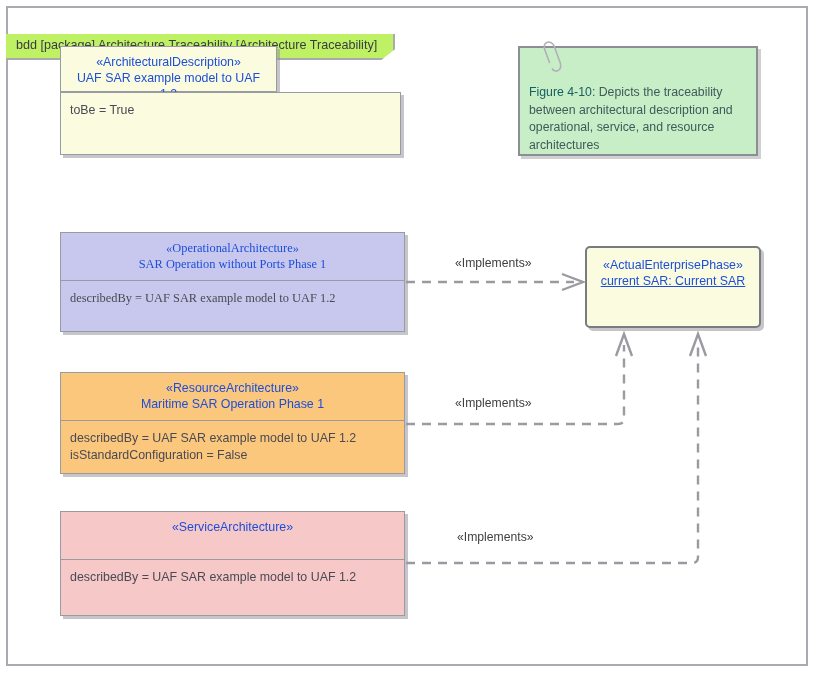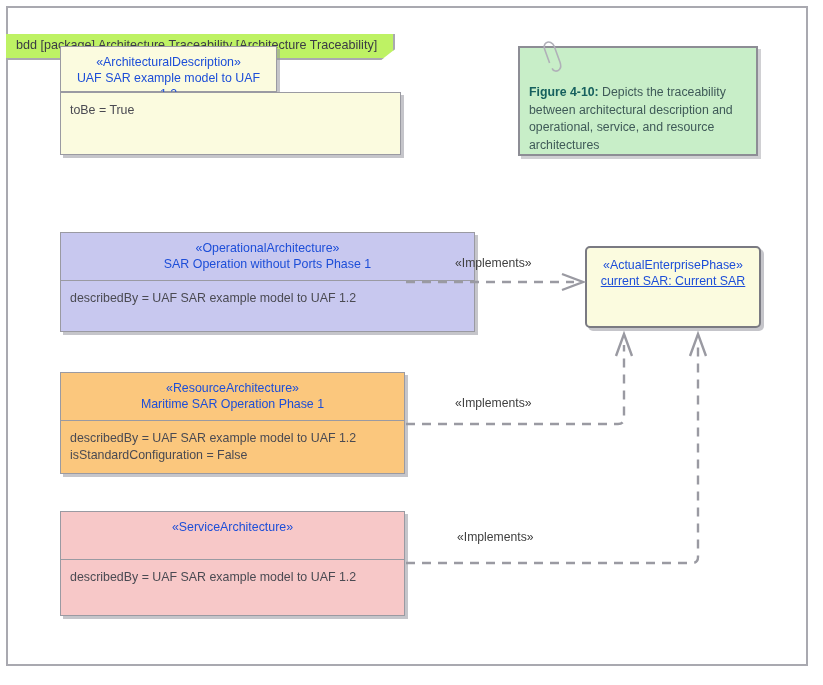--- a/index.html
+++ b/index.html
@@ -98,21 +98,21 @@
   #ad-tags {
     left: 60px; top: 92px; width: 341px; height: 63px;
     background: #fbfbdf;
     border-top: none;
   }
   #ad-tags .block-compartment {
     border-top: 1px solid #9a9aa2;
     height: 100%;
   }
 
-  #op-block { left: 60px; top: 232px; width: 415px; height: 100px; background: #c8c8ef; }
+  #op-block { left: 60px; top: 232px; width: 345px; height: 100px; background: #c8c8ef; font-family: Liberation Serif, serif; }
   #op-block .block-header { height: 47px; }
   #op-block .block-compartment { height: 52px; }
 
   #res-block { left: 60px; top: 372px; width: 345px; height: 102px; background: #fbc77d; }
   #res-block .block-header { height: 47px; }
   #res-block .block-compartment { height: 54px; }
 
   #srv-block { left: 60px; top: 511px; width: 345px; height: 105px; background: #f7c8c8; }
   #srv-block .block-header { height: 47px; }
   #srv-block .block-compartment { height: 57px; }
@@ -138,21 +138,21 @@
     box-shadow: 3px 3px 0 rgba(150,150,158,0.45);
   }
   #note .note-text {
     position: absolute;
     left: 9px; top: 36px; right: 8px;
     font-size: 12.3px;
     line-height: 17.5px;
     color: #3f5a58;
   }
   #note .fig-label {
-    font-weight: bold;
+    font-weight: normal;
     color: #16605e;
   }
   #note .clip {
     position: absolute;
     left: 20px;
     top: -9px;
     width: 26px;
     height: 38px;
   }
 

